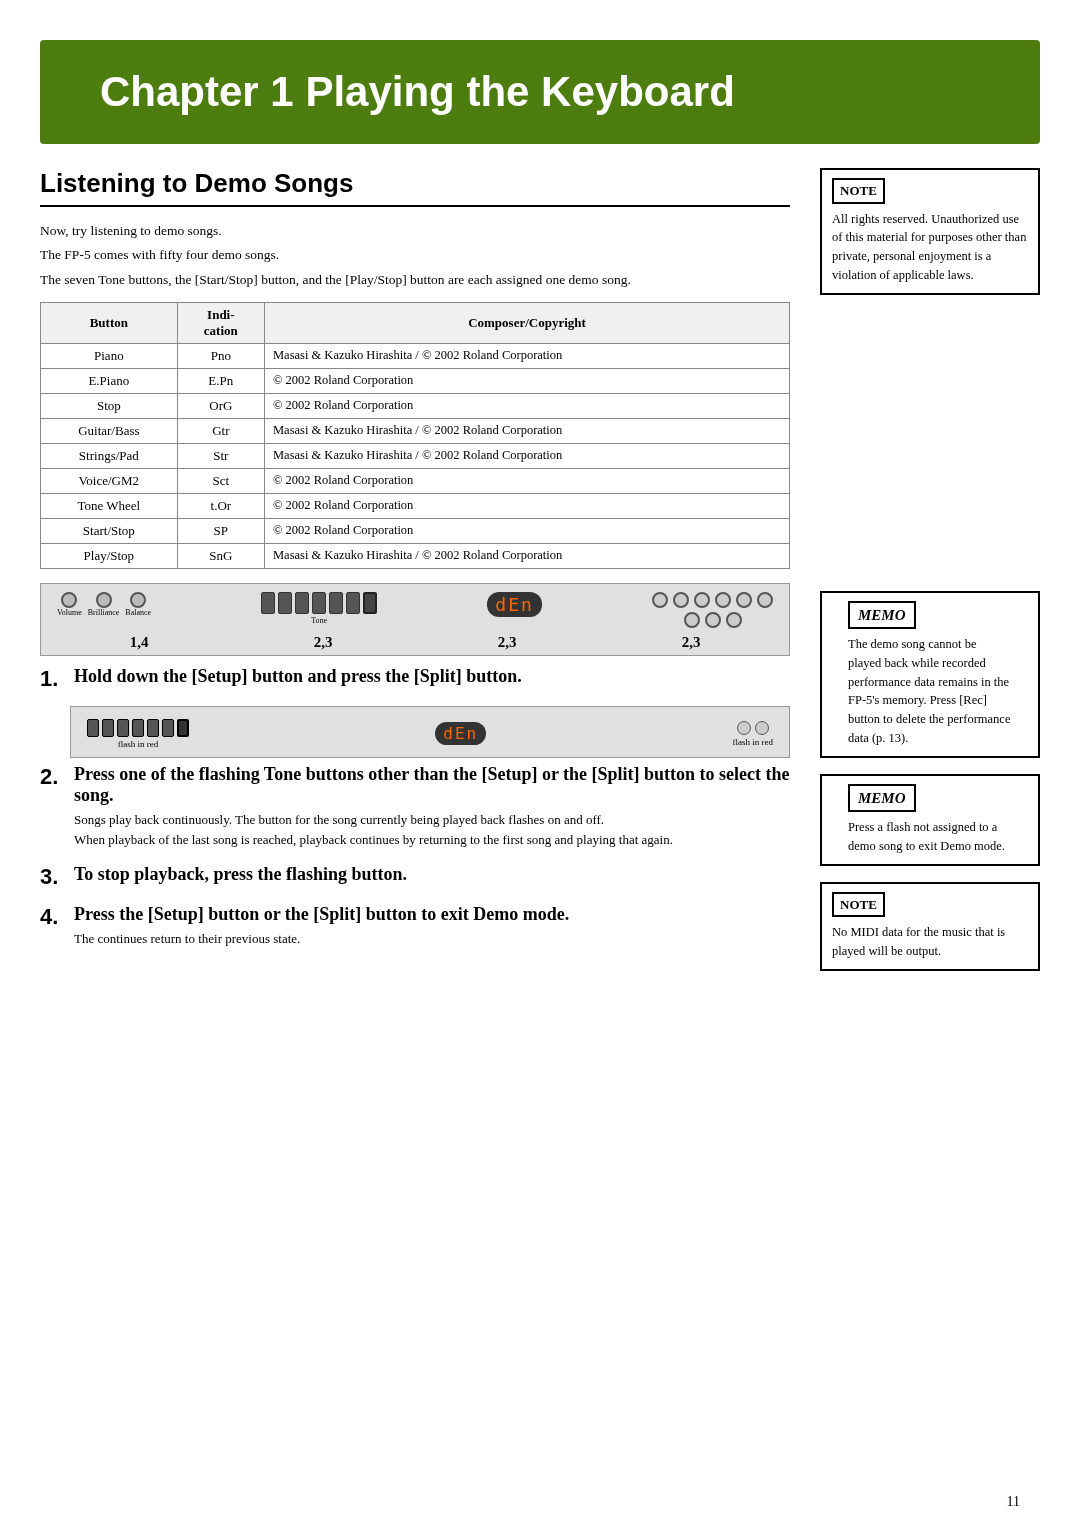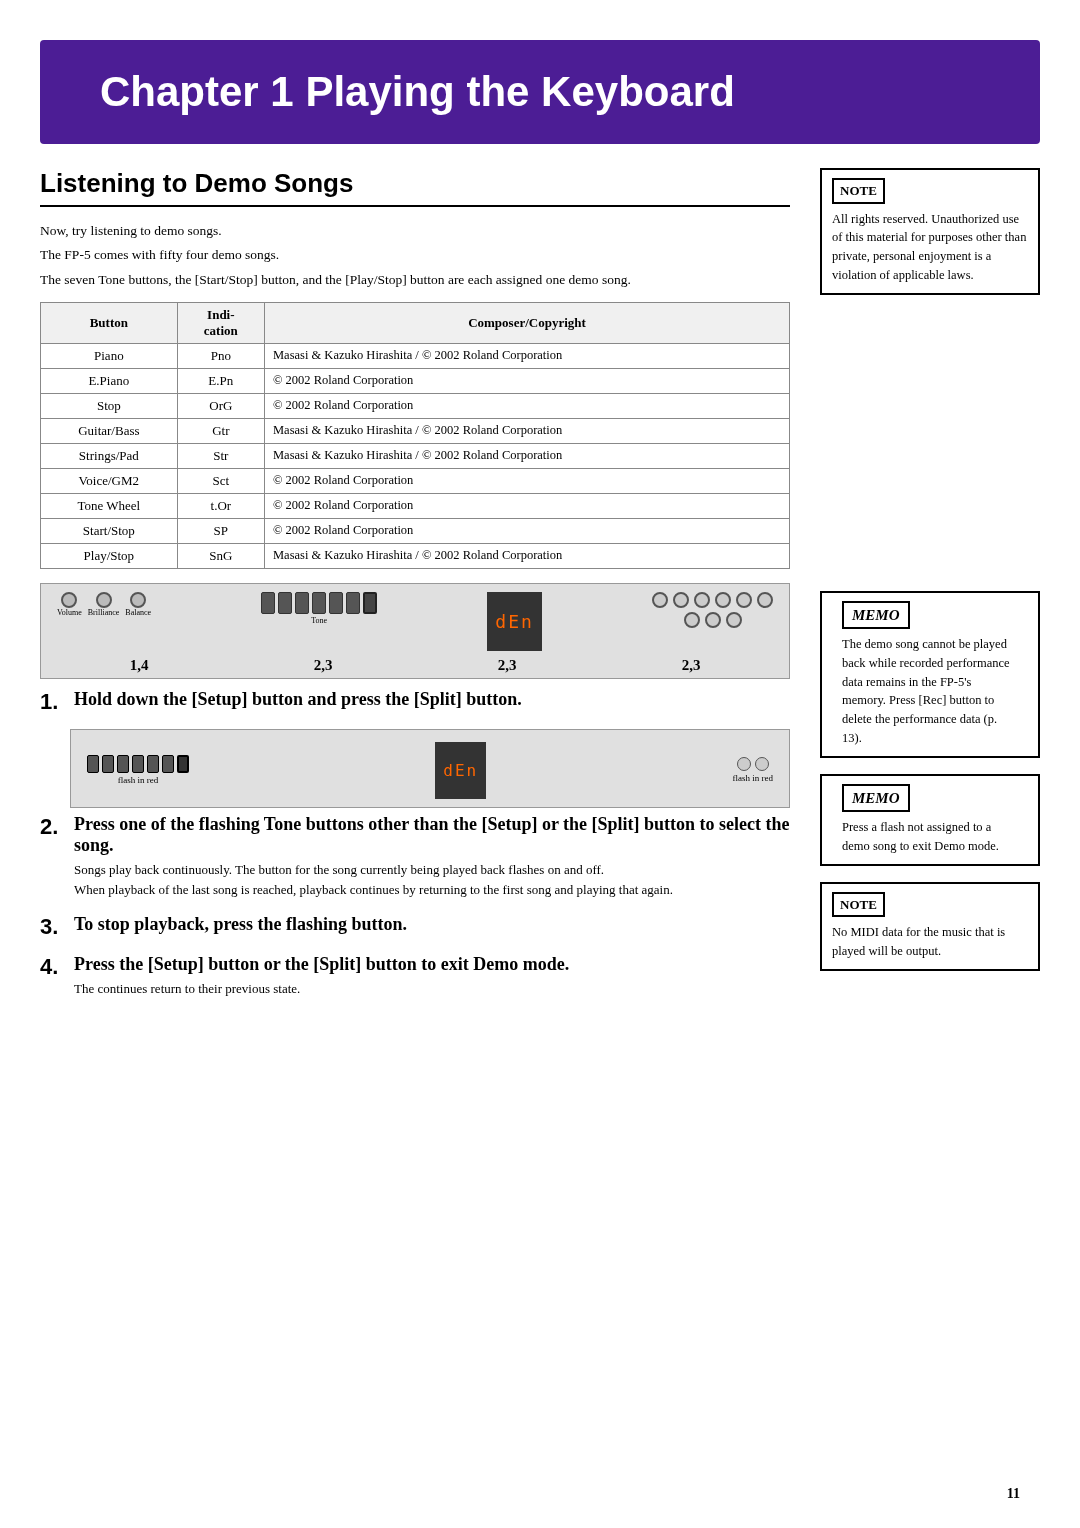--- a/index.html
+++ b/index.html
@@ -8,21 +8,21 @@
       min-height: 1528px;
       background: #fff;
       font-family: Georgia, 'Times New Roman', serif;
       font-size: 14px;
       color: #000;
       position: relative;
     }
 
     
     .chapter-header {
-      background: #4c1d95;
+      background: #4d7c0f;
       color: #fff;
       padding: 28px 60px 28px 60px;
       margin: 40px 40px 0 40px;
       border-radius: 4px;
     }
     .chapter-header h1 {
       font-size: 42px;
       font-weight: bold;
       font-family: Arial, sans-serif;
     }
@@ -91,21 +91,21 @@
       font-weight: bold;
       font-size: 13px;
       border: 2px solid #000;
       display: inline-block;
       padding: 1px 6px;
       margin-bottom: 6px;
       background: #fff;
     }
     .memo-box {
       border: 2px solid #000;
-      padding: 8px 20px;
+      padding: 8px 26px;
       margin-bottom: 16px;
       font-size: 12.5px;
       line-height: 1.5;
     }
     .memo-box .memo-label {
       font-weight: bold;
       font-style: italic;
       font-size: 15px;
       border: 2px solid #000;
       display: inline-block;
@@ -141,40 +141,40 @@
       margin-bottom: 4px;
     }
     .step-desc {
       font-size: 13px;
       line-height: 1.55;
     }
 
     
     .page-number {
       position: absolute;
-      bottom: 26px;
+      bottom: 18px;
       right: 60px;
       font-size: 14px;
-      font-weight: bold;
+      font-weight: normal;
     }
 
     
     .kbd-diagram-wrapper {
       background: #e0e0e0;
       border: 1px solid #999;
       margin: 14px 0 6px 0;
       padding: 8px 6px 4px 6px;
     }
     .display-box {
       background: #333;
       color: #ff6600;
       font-size: 18px;
       font-family: monospace;
-      padding: 19px 8px;
-      border-radius: 0;
+      padding: 2px 8px;
+      border-radius: 12px;
       letter-spacing: 2px;
     }
   </style>
 </head>
 <body>
 
 <div class="chapter-header">
   <h1>Chapter 1 Playing the Keyboard</h1>
 </div>
 

